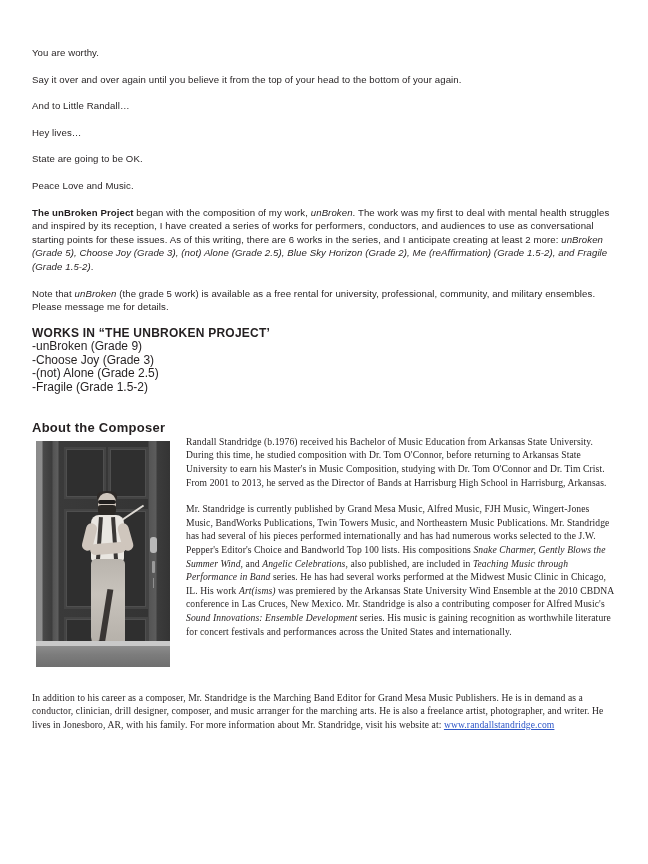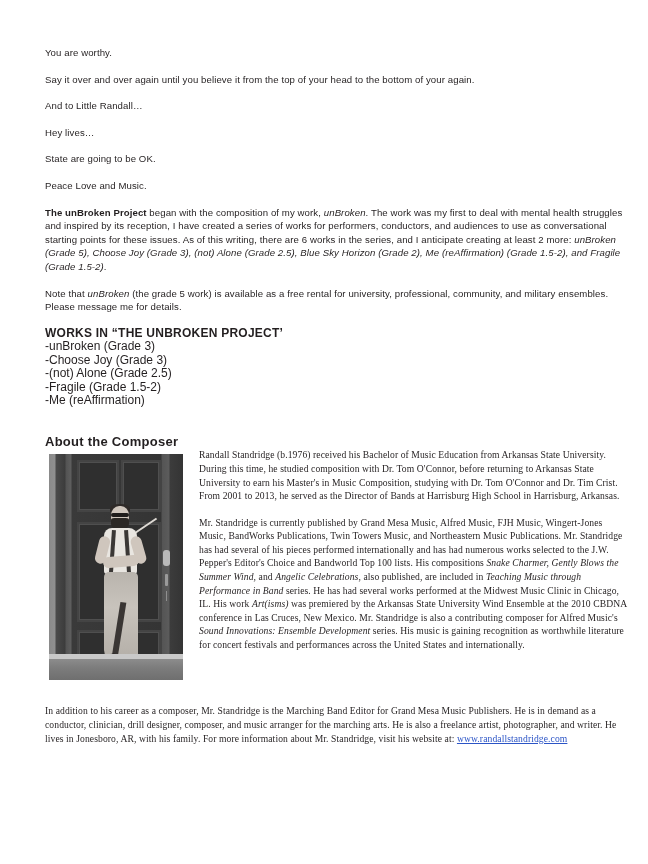--- a/index.html
+++ b/index.html
@@ -19,21 +19,20 @@
     width: 648px;
     height: 864px;
     background: #ffffff;
     overflow: hidden;
   }
   .content {
     position: absolute;
     left: 32px;
     top: 46px;
     width: 584px;
-    margin-left: 13px;
   }
   p.para {
     margin: 0 0 13px 0;
     font-size: 9.6px;
     line-height: 13.6px;
     text-align: left;
     letter-spacing: 0.01em;
     color: #231f20;
   }
   .spacer-md { height: 20px; }
@@ -177,25 +176,24 @@
     <p class="para">Hey lives…</p>
     <p class="para">State are going to be OK.</p>
     <p class="para">Peace Love and Music.</p>
 
     <p class="para"><b>The unBroken Project</b><span> began with the composition of my work, </span><i>unBroken</i><span>.  The work was my first to deal with mental health struggles and inspired by its reception, I have created a series of works for performers, conductors, and audiences to use as conversational starting points for these issues.  As of this writing, there are 6 works in the series, and I anticipate creating at least 2 more:  </span><i>unBroken (Grade 5), Choose Joy (Grade 3), (not) Alone (Grade 2.5), Blue Sky Horizon (Grade 2), Me (reAffirmation) (Grade 1.5-2), and Fragile (Grade 1.5-2)</i><span>.</span></p>
 
     <p class="para"><span>Note that </span><i>unBroken</i><span> (the grade 5 work) is available as a free rental for university, professional, community, and military ensembles.  Please message me for details.</span></p>
 
     <div class="works-list">
       <p class="heading">WORKS IN “THE UNBROKEN PROJECT’</p>
-      <p>-unBroken (Grade 3)</p>
+      <p>-unBroken (Grade 9)</p>
       <p>-Choose Joy (Grade 3)</p>
       <p>-(not) Alone (Grade 2.5)</p>
       <p>-Fragile (Grade 1.5-2)</p>
-      <p>-Me (reAffirmation)</p>
     </div>
 
     <div class="spacer-lg"></div>
 
     <p class="heading">About the Composer</p>
 
     <div class="composer-block">
 
       <div class="photo">
         <div class="ph-wall"></div>

